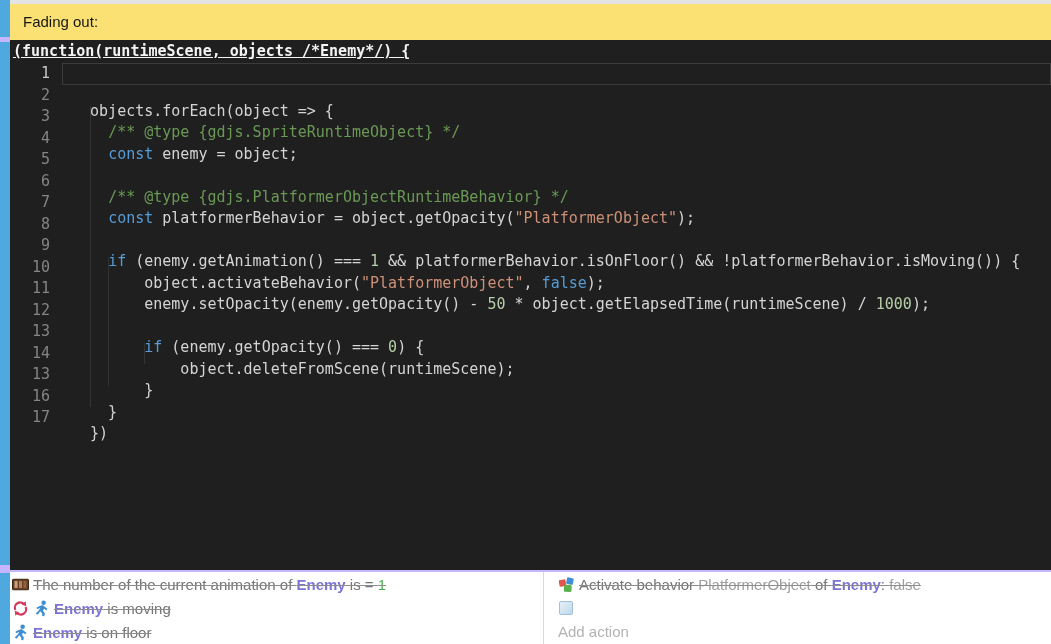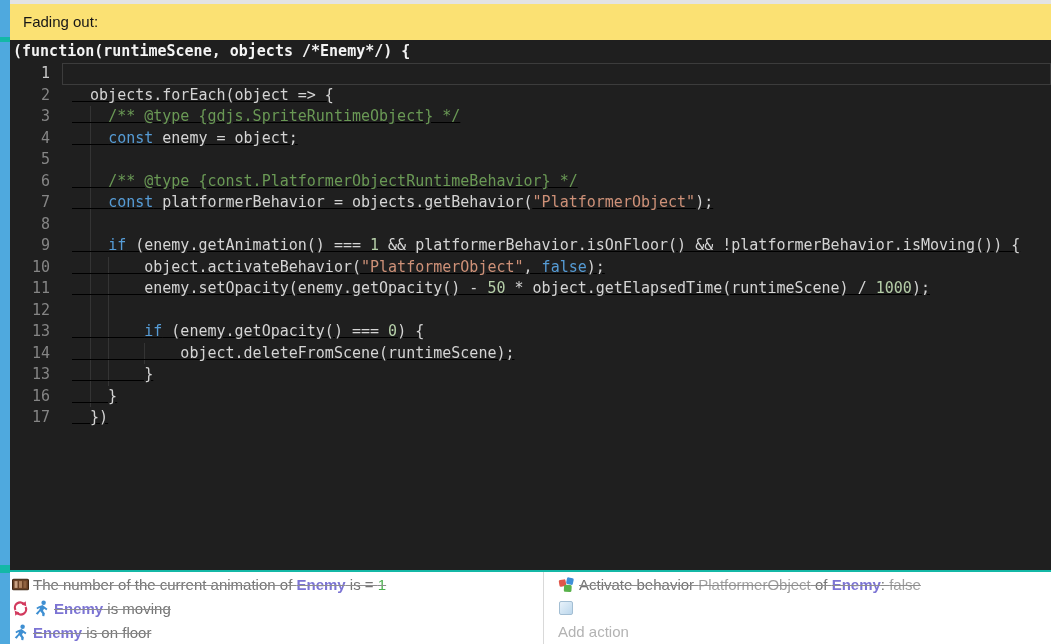--- a/index.html
+++ b/index.html
@@ -1,19 +1,19 @@
 <!DOCTYPE html>
 <html><head>
 <meta charset="utf-8">
 <style>
   * { margin:0; padding:0; box-sizing:border-box; }
   html,body { background:#ffffff; }
   .screen {
     position:relative; width:1051px; height:644px;
-    background:#14b8a6; overflow:hidden;
+    background:#c4b5fd; overflow:hidden;
     font-family:"Liberation Sans", sans-serif;
   }
   
   .leftbar { position:absolute; left:0; width:10px; background:#4fa9de; }
   .leftbar.seg1 { top:0; height:37px; }
   .leftbar.seg2 { top:42px; height:523px; }
   .leftbar.seg3 { top:573px; height:71px; }
   
   .top-strip { position:absolute; left:10px; top:0; width:1041px; height:4px; background:#e3e3e3; }
   
@@ -23,35 +23,35 @@
     padding-left:13px;
   }
   
   .editor {
     position:absolute; left:10px; top:40px; width:1041px; height:530px;
     background:#1f1f1f; font-family:"DejaVu Sans Mono", monospace;
     font-size:15px; overflow:hidden;
   }
   .code-header {
     height:23px; line-height:23px; padding-left:3px;
-    color:#f3f3f3; font-weight:bold; white-space:pre;
+    color:#f3f3f3; font-weight:bold; white-space:pre;text-decoration:underline;
   }
   .code-lines { position:absolute; left:0; top:23px; right:0; }
   .code-line { position:relative; height:21.5px; line-height:21.5px; white-space:pre; }
   .code-line .ln {
     position:absolute; left:0; top:0; width:40px; text-align:right;
     color:#858585;
   }
   .code-line .ln.active { color:#c8c8c8; }
   .code-line .active-box {
     position:absolute; left:52px; right:0; top:0; bottom:0;
     border:1px solid #3c3c3c;
   }
   .code-line .guide { position:absolute; top:0; bottom:0; width:1px; background:#343434; }
-  .code-line .code-text { position:absolute; left:62px; top:0; white-space:pre;text-decoration:underline; }
+  .code-line .code-text { position:absolute; left:62px; top:16px; white-space:pre; }
   .tk-d { color:#d4d4d4; }
   .tk-k { color:#569cd6; }
   .tk-c { color:#6a9955; }
   .tk-s { color:#ce9178; }
   .tk-n { color:#b5cea8; }
   .code-footer {
     position:absolute; left:0; top:505px; right:0; height:25px; line-height:25px;
     padding-left:3px; white-space:pre; font-size:15px;
   }
   
@@ -92,22 +92,22 @@
   </div>
 
   <div class="editor">
     <div class="code-header">(function(runtimeScene, objects /*Enemy*/) {</div>
     <div class="code-lines" id="code-lines">
         <div class="code-line"><div class="active-box"></div><span class="ln active">1</span><span class="code-text"></span></div>
         <div class="code-line"><span class="ln">2</span><span class="code-text"><span class="tk-d">  objects.forEach(object =&gt; {</span></span></div>
         <div class="code-line"><span class="guide" style="left: 80.06px;"></span><span class="ln">3</span><span class="code-text"><span class="tk-d">    </span><span class="tk-c">/** @type {gdjs.SpriteRuntimeObject} */</span></span></div>
         <div class="code-line"><span class="guide" style="left: 80.06px;"></span><span class="ln">4</span><span class="code-text"><span class="tk-d">    </span><span class="tk-k">const</span><span class="tk-d"> enemy = object;</span></span></div>
         <div class="code-line"><span class="guide" style="left: 80.06px;"></span><span class="ln">5</span><span class="code-text"></span></div>
-        <div class="code-line"><span class="guide" style="left: 80.06px;"></span><span class="ln">6</span><span class="code-text"><span class="tk-d">    </span><span class="tk-c">/** @type {const.PlatformerObjectRuntimeBehavior} */</span></span></div>
-        <div class="code-line"><span class="guide" style="left: 80.06px;"></span><span class="ln">7</span><span class="code-text"><span class="tk-d">    </span><span class="tk-k">const</span><span class="tk-d"> platformerBehavior = objects.getBehavior(</span><span class="tk-s">"PlatformerObject"</span><span class="tk-d">);</span></span></div>
+        <div class="code-line"><span class="guide" style="left: 80.06px;"></span><span class="ln">6</span><span class="code-text"><span class="tk-d">    </span><span class="tk-c">/** @type {gdjs.PlatformerObjectRuntimeBehavior} */</span></span></div>
+        <div class="code-line"><span class="guide" style="left: 80.06px;"></span><span class="ln">7</span><span class="code-text"><span class="tk-d">    </span><span class="tk-k">const</span><span class="tk-d"> platformerBehavior = object.getOpacity(</span><span class="tk-s">"PlatformerObject"</span><span class="tk-d">);</span></span></div>
         <div class="code-line"><span class="guide" style="left: 80.06px;"></span><span class="ln">8</span><span class="code-text"></span></div>
         <div class="code-line"><span class="guide" style="left: 80.06px;"></span><span class="ln">9</span><span class="code-text"><span class="tk-d">    </span><span class="tk-k">if</span><span class="tk-d"> (enemy.getAnimation() === </span><span class="tk-n">1</span><span class="tk-d"> &amp;&amp; platformerBehavior.isOnFloor() &amp;&amp; !platformerBehavior.isMoving()) {</span></span></div>
         <div class="code-line"><span class="guide" style="left: 80.06px;"></span><span class="guide" style="left: 98.12px;"></span><span class="ln">10</span><span class="code-text"><span class="tk-d">        object.activateBehavior(</span><span class="tk-s">"PlatformerObject"</span><span class="tk-d">, </span><span class="tk-k">false</span><span class="tk-d">);</span></span></div>
         <div class="code-line"><span class="guide" style="left: 80.06px;"></span><span class="guide" style="left: 98.12px;"></span><span class="ln">11</span><span class="code-text"><span class="tk-d">        enemy.setOpacity(enemy.getOpacity() - </span><span class="tk-n">50</span><span class="tk-d"> * object.getElapsedTime(runtimeScene) / </span><span class="tk-n">1000</span><span class="tk-d">);</span></span></div>
         <div class="code-line"><span class="guide" style="left: 80.06px;"></span><span class="guide" style="left: 98.12px;"></span><span class="ln">12</span><span class="code-text"></span></div>
         <div class="code-line"><span class="guide" style="left: 80.06px;"></span><span class="guide" style="left: 98.12px;"></span><span class="ln">13</span><span class="code-text"><span class="tk-d">        </span><span class="tk-k">if</span><span class="tk-d"> (enemy.getOpacity() === </span><span class="tk-n">0</span><span class="tk-d">) {</span></span></div>
         <div class="code-line"><span class="guide" style="left: 80.06px;"></span><span class="guide" style="left: 98.12px;"></span><span class="guide" style="left: 134.24px;"></span><span class="ln">14</span><span class="code-text"><span class="tk-d">            object.deleteFromScene(runtimeScene);</span></span></div>
         <div class="code-line"><span class="guide" style="left: 80.06px;"></span><span class="guide" style="left: 98.12px;"></span><span class="ln">13</span><span class="code-text"><span class="tk-d">        }</span></span></div>
         <div class="code-line"><span class="guide" style="left: 80.06px;"></span><span class="ln">16</span><span class="code-text"><span class="tk-d">    }</span></span></div>
         <div class="code-line"><span class="ln">17</span><span class="code-text"><span class="tk-d">  })</span></span></div>

